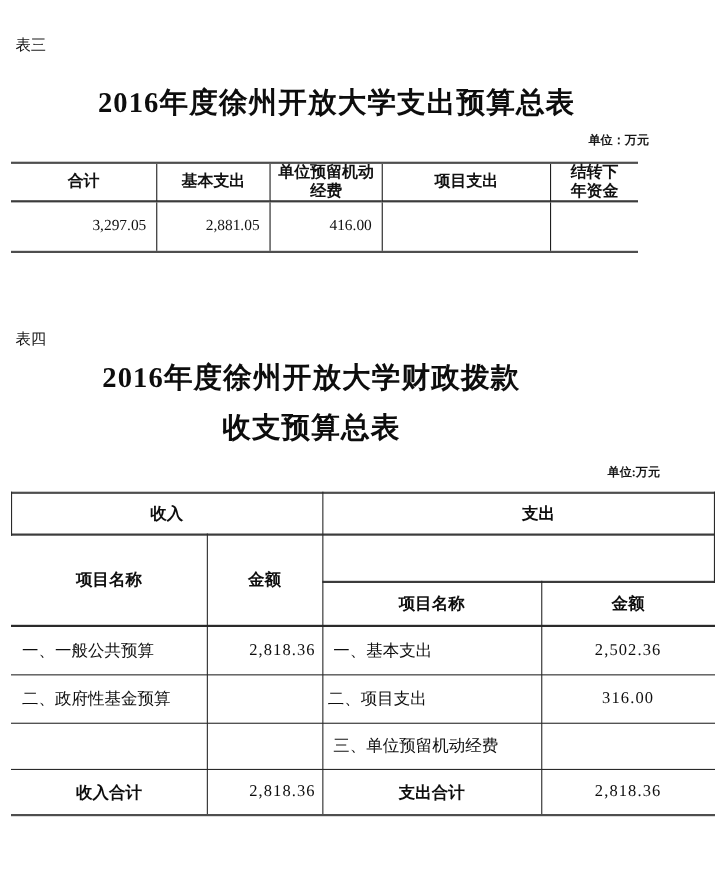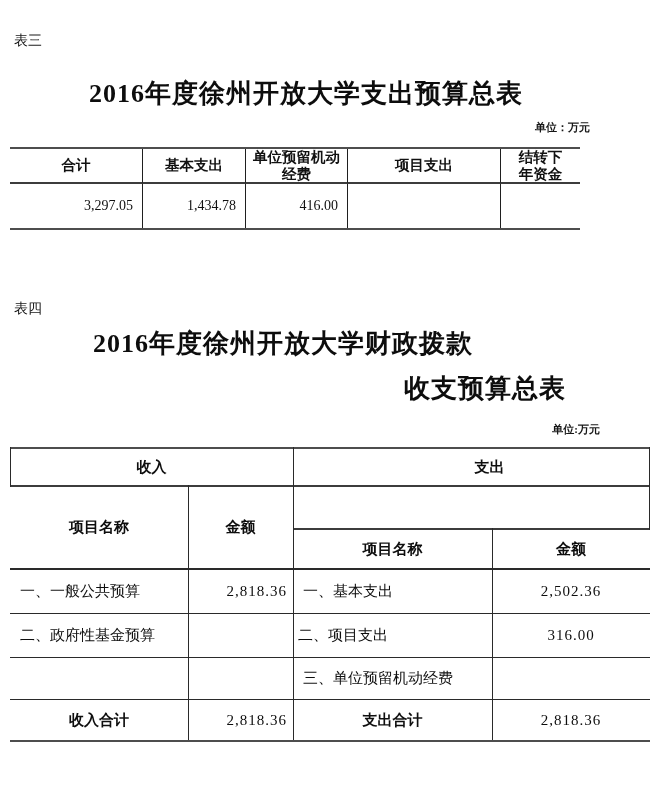--- a/index.html
+++ b/index.html
@@ -48,31 +48,31 @@
   <div class="t3-row t3-head">
     <div class="cell">合计</div>
     <div class="cell">基本支出</div>
     <div class="cell">单位预留机动经费</div>
     <div class="cell">项目支出</div>
     <div class="cell">结转下
 年资金</div>
   </div>
   <div class="t3-row t3-body">
     <div class="cell">3,297.05</div>
-    <div class="cell">1,434.78</div>
+    <div class="cell">2,881.05</div>
     <div class="cell">416.00</div>
     <div class="cell"></div>
     <div class="cell"></div>
   </div>
 </div>
 
 <div class="abs tag" style="left:14px; top:300px;">表四</div>
 
 <div class="abs doc-title" style="left:0; top:326px; width:566px;">2016年度徐州开放大学财政拨款</div>
-<div class="abs doc-title" style="left:0; top:371px; width:566px;text-align:right;">收支预算总表</div>
+<div class="abs doc-title" style="left:0; top:371px; width:566px;">收支预算总表</div>
 
 <div class="abs unit" style="top:422px; right:62px;">单位:万元</div>
 
 <div class="t4">
 
   <div class="ln" style="left:0;   top:0;    width:640px; height:2px; background:#4e4e4e;"></div>
   <div class="ln" style="left:0;   top:38px; width:640px; height:2px; background:#3c3c3c;"></div>
   <div class="ln" style="left:283px;top:81px; width:357px; height:2px; background:#3c3c3c;"></div>
   <div class="ln" style="left:0;   top:121px;width:640px; height:2px;"></div>
   <div class="ln" style="left:0;   top:166px;width:640px; height:1px;"></div>

